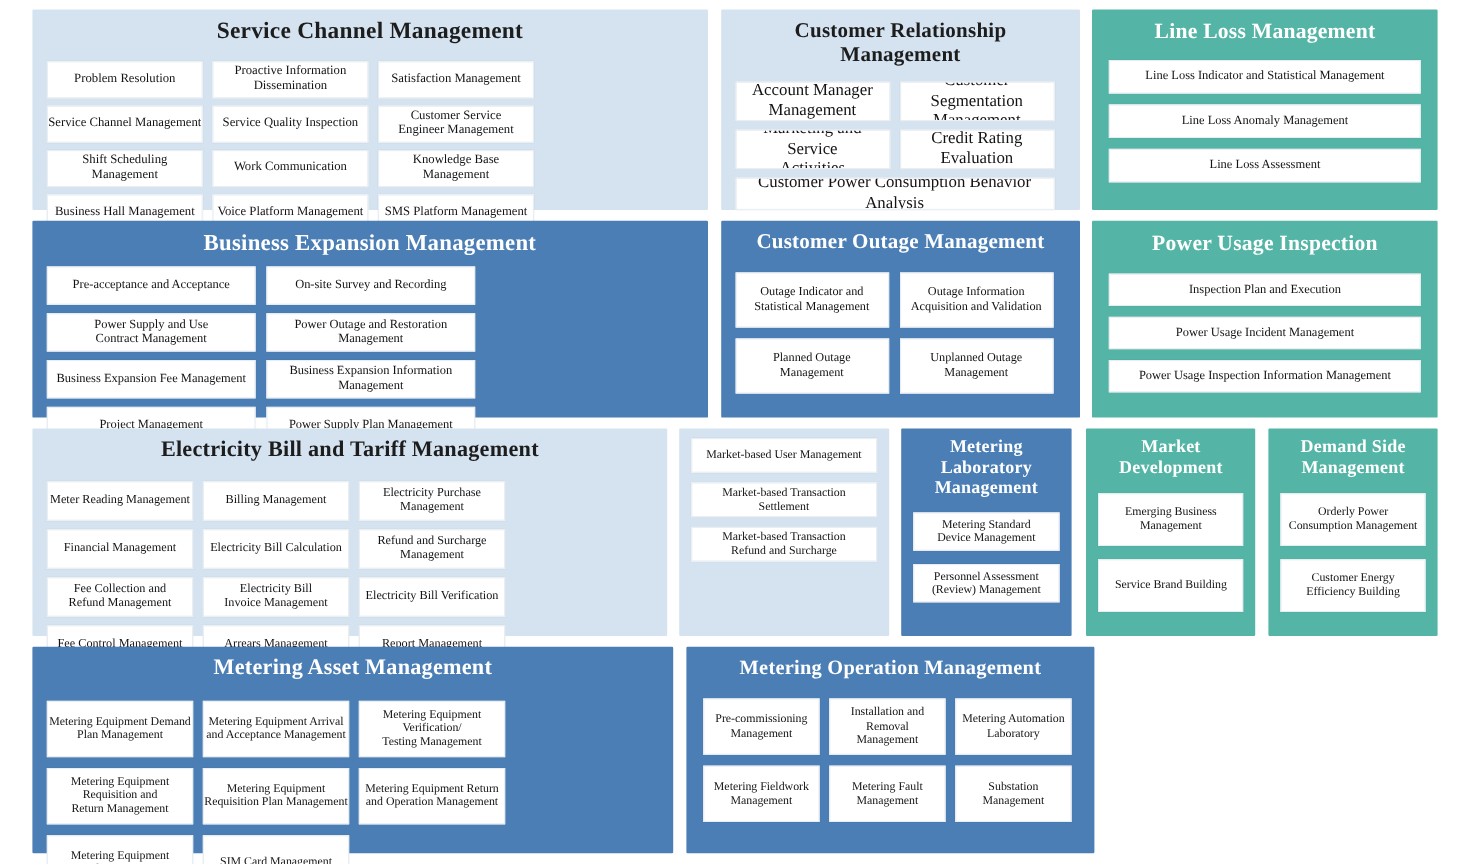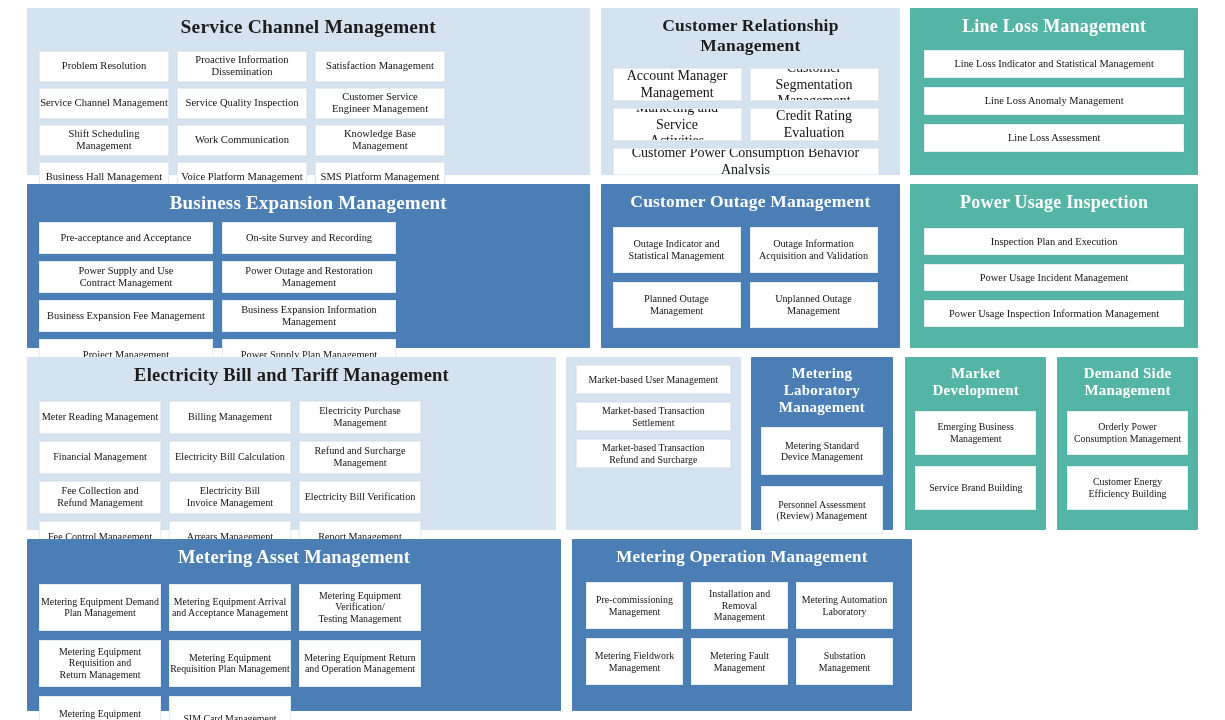--- a/index.html
+++ b/index.html
@@ -98,21 +98,21 @@
   #p-electricity-bill .item { width: 122px; height: 33px; font-size: 10.2px; }
 
   #p-market-transaction { width: 176px; padding: 8px 10px 12px; margin-right: 10px; }
   #p-market-transaction .panel-title { font-size: 15.2px; margin-bottom: 11px; }
   #p-market-transaction .items { gap: 8px 0; }
   #p-market-transaction .item { width: 100%; height: 29px; font-size: 9.9px; }
 
   #p-metering-lab { width: 144px; padding: 8px 10px 28px; margin-right: 12px; }
   #p-metering-lab .panel-title { font-size: 15px; margin-bottom: 12px; }
   #p-metering-lab .items { gap: 11px 0; }
-  #p-metering-lab .item { width: 100%; height: 48px; font-size: 9.9px; }
+  #p-metering-lab .item { width: 100%; height: 32px; font-size: 9.9px; }
 
   #p-market-development { width: 142px; padding: 8px 10px 12px; margin-right: 11px; }
   #p-market-development .panel-title { font-size: 15px; margin-bottom: 12px; }
   #p-market-development .items { gap: 11px 0; align-items: center; }
   #p-market-development .item { width: 100%; height: 44px; font-size: 9.9px; }
 
   #p-demand-side { width: 142px; padding: 8px 10px 12px; }
   #p-demand-side .panel-title { font-size: 15px; margin-bottom: 12px; }
   #p-demand-side .items { gap: 11px 0; }
   #p-demand-side .item { width: 100%; height: 44px; font-size: 9.9px; }

